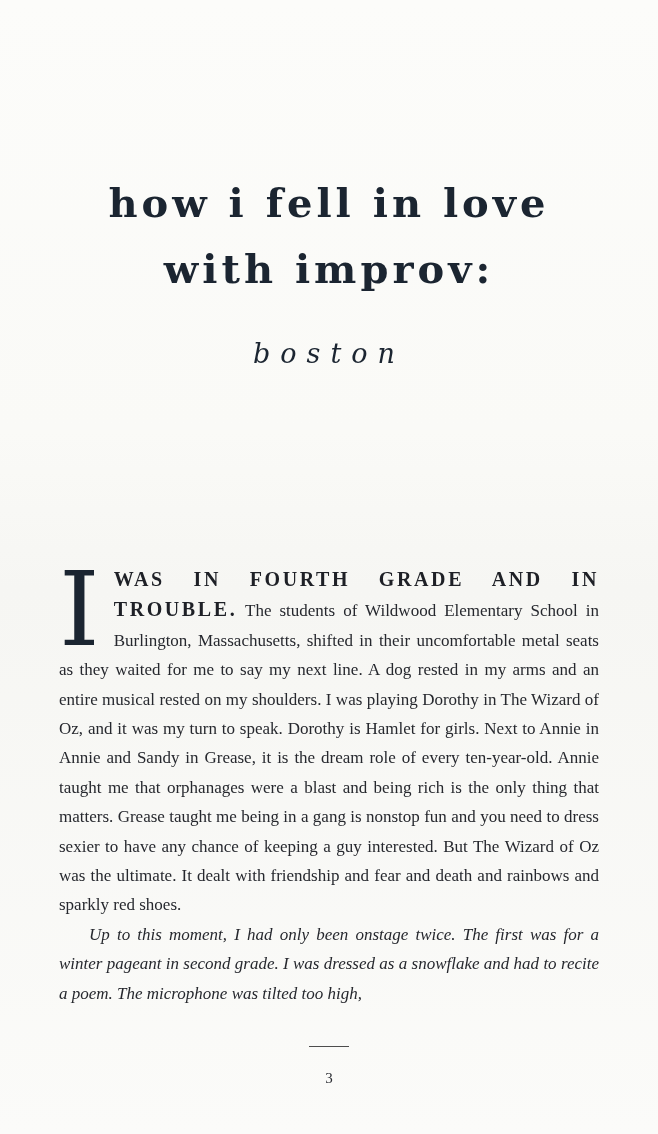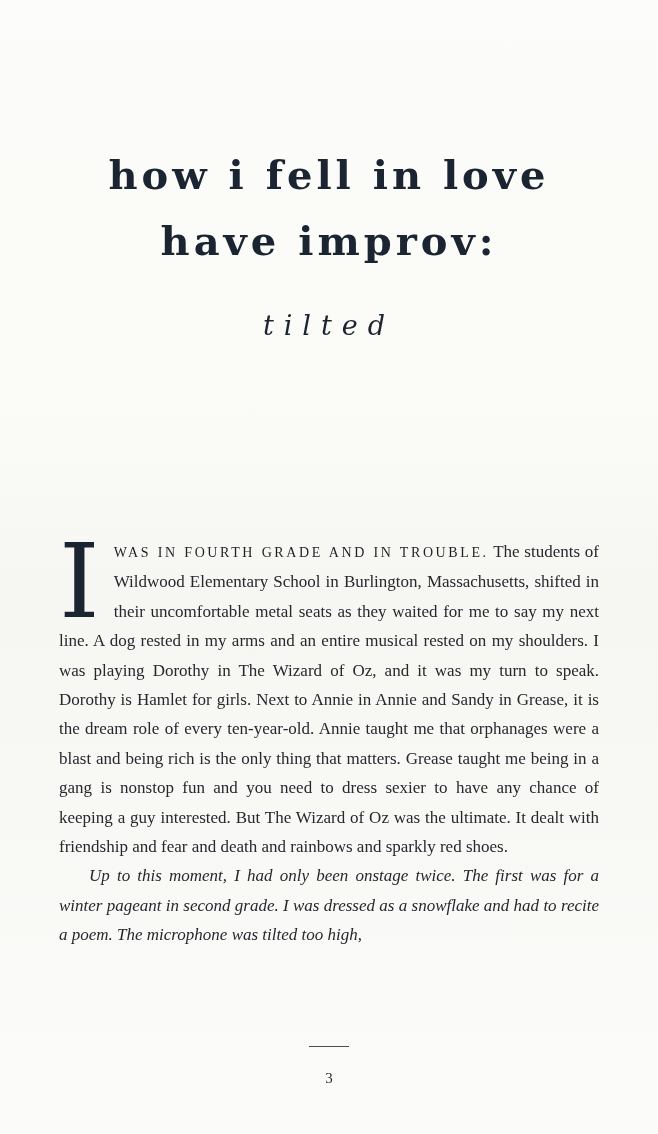--- a/index.html
+++ b/index.html
@@ -16,20 +16,21 @@
     padding: 0 59px;
     background:
       linear-gradient(180deg, #fcfcfa 0%, #fafaf7 38%, #f6f6f3 52%, #fbfbf9 100%);
     color: #24262c;
     font-family: "Liberation Serif", serif;
     overflow: hidden;
   }
   .title-block {
     padding-top: 142px;
     text-align: center;
+    margin-top: 28px;
   }
   .title-line {
     font-family: "DejaVu Serif", serif;
     font-size: 40px;
     font-weight: 700;
     line-height: 66px;
     letter-spacing: 4px;
     color: #1b2531;
   }
   .subtitle {
@@ -57,22 +58,22 @@
   .dropcap {
     float: left;
     font-family: "DejaVu Serif", serif;
     font-size: 103px;
     line-height: 82px;
     padding: 3px 14px 0 0;
     color: #1b2531;
     font-weight: 400;
   }
   .seg-smallcaps {
-    font-weight: 400;
-    font-size: 14px;
+    font-weight: 700;
+    font-size: 20px;
     letter-spacing: 2.6px;
     color: #1e2026;
   }
   .seg-italic {
   }
   .footer-rule {
     position: absolute;
     left: 50%;
     top: 1046px;
     width: 40px;
@@ -89,22 +90,22 @@
     color: #2b2d33;
   }
 </style>
 </head>
 <body>
 
 <div class="page">
 
   <div class="title-block">
     <div class="title-line">how i fell in love</div>
-    <div class="title-line">have improv:</div>
-    <div class="subtitle">tilted</div>
+    <div class="title-line">with improv:</div>
+    <div class="subtitle">boston</div>
   </div>
 
   <div class="body-block">
       <p class="para"><span class="dropcap">I</span><span class="seg-smallcaps">WAS IN FOURTH GRADE AND IN TROUBLE.</span><span class="seg-normal"> The students of Wildwood Elementary School in Burlington, Massachusetts, shifted in their uncomfortable metal seats as they waited for me to say my next line. A dog rested in my arms and an entire musical rested on my shoulders. I was playing Dorothy in </span><span class="seg-italic">The Wizard of Oz,</span><span class="seg-normal"> and it was my turn to speak. Dorothy is </span><span class="seg-italic">Hamlet</span><span class="seg-normal"> for girls. Next to Annie in </span><span class="seg-italic">Annie</span><span class="seg-normal"> and Sandy in </span><span class="seg-italic">Grease,</span><span class="seg-normal"> it is the dream role of every ten-year-old. Annie taught me that orphanages were a blast and being rich is the only thing that matters. </span><span class="seg-italic">Grease</span><span class="seg-normal"> taught me being in a gang is nonstop fun and you need to dress sexier to have any chance of keeping a guy interested. But </span><span class="seg-italic">The Wizard of Oz</span><span class="seg-normal"> was the ultimate. It dealt with friendship and fear and death and rainbows and sparkly red shoes.</span></p>
       <p class="para indent"><span class="seg-normal">Up to this moment, I had only been onstage twice. The first was for a winter pageant in second grade. I was dressed as a snowflake and had to recite a poem. The microphone was tilted too high,</span></p>
     </div>
 
   <div class="footer-rule"></div>
   <div class="page-number">3</div>
 

